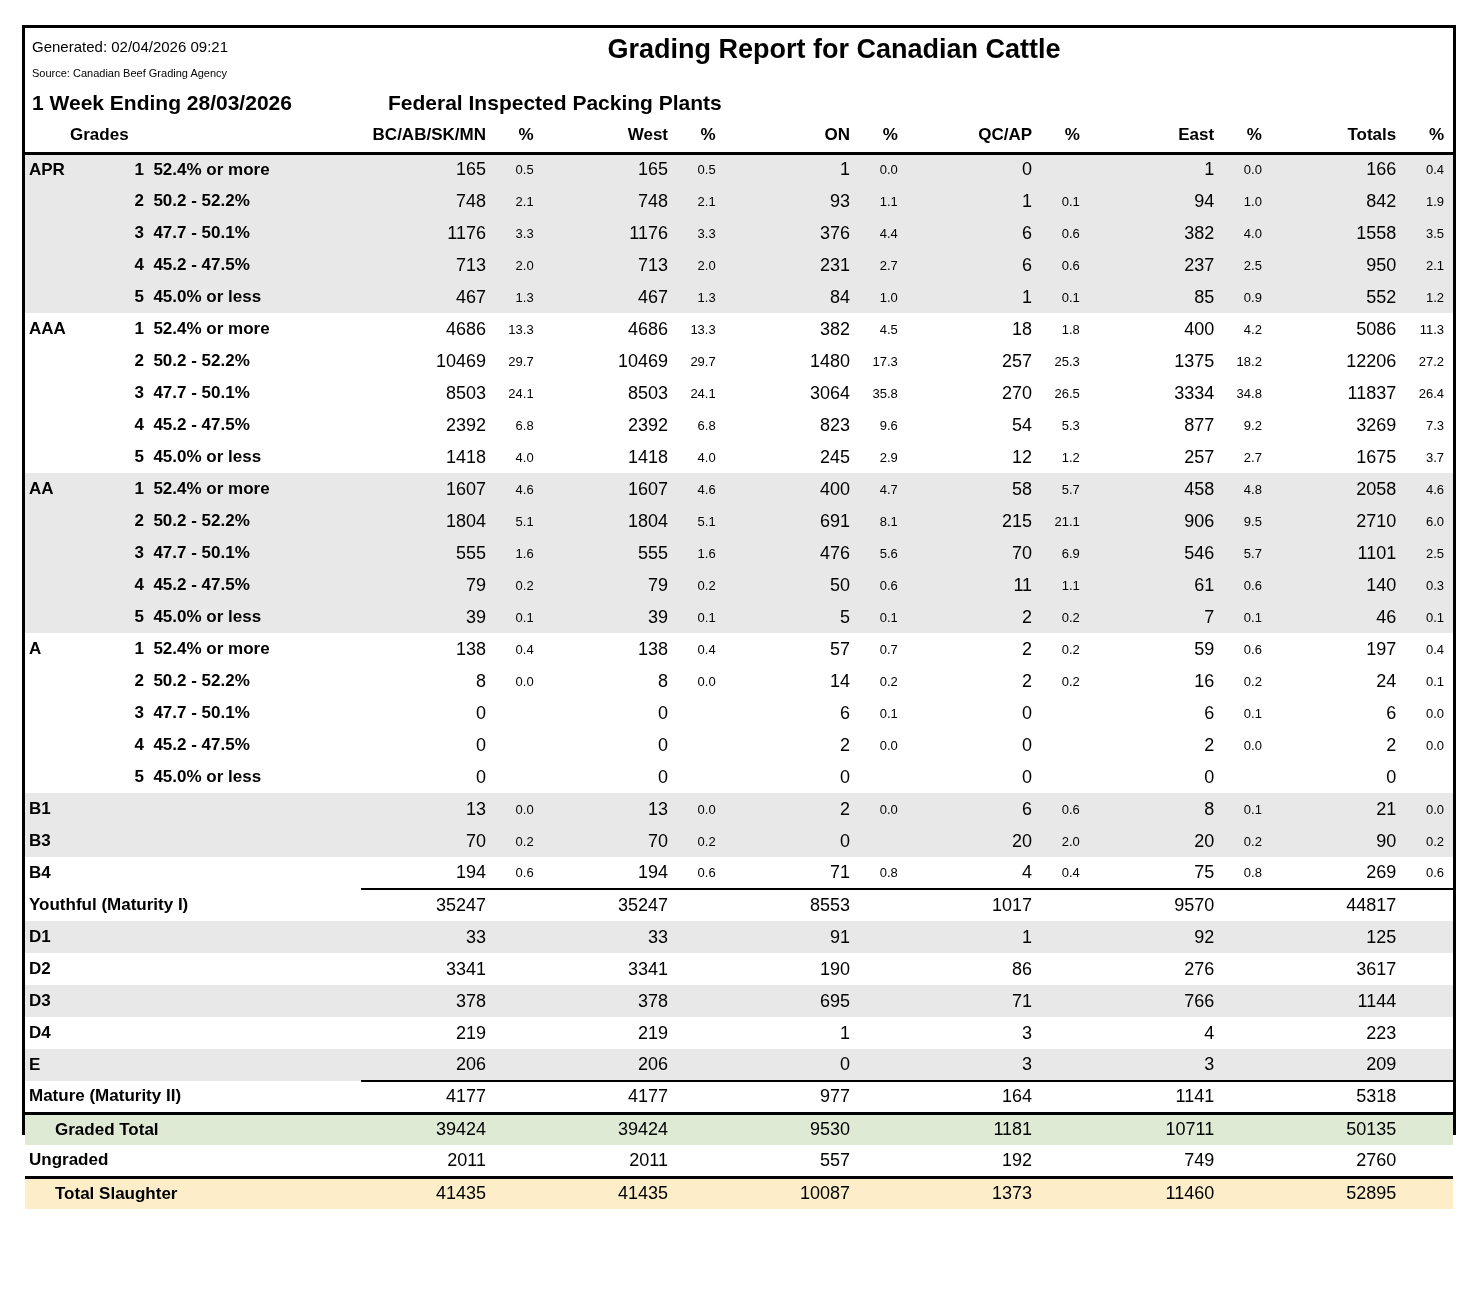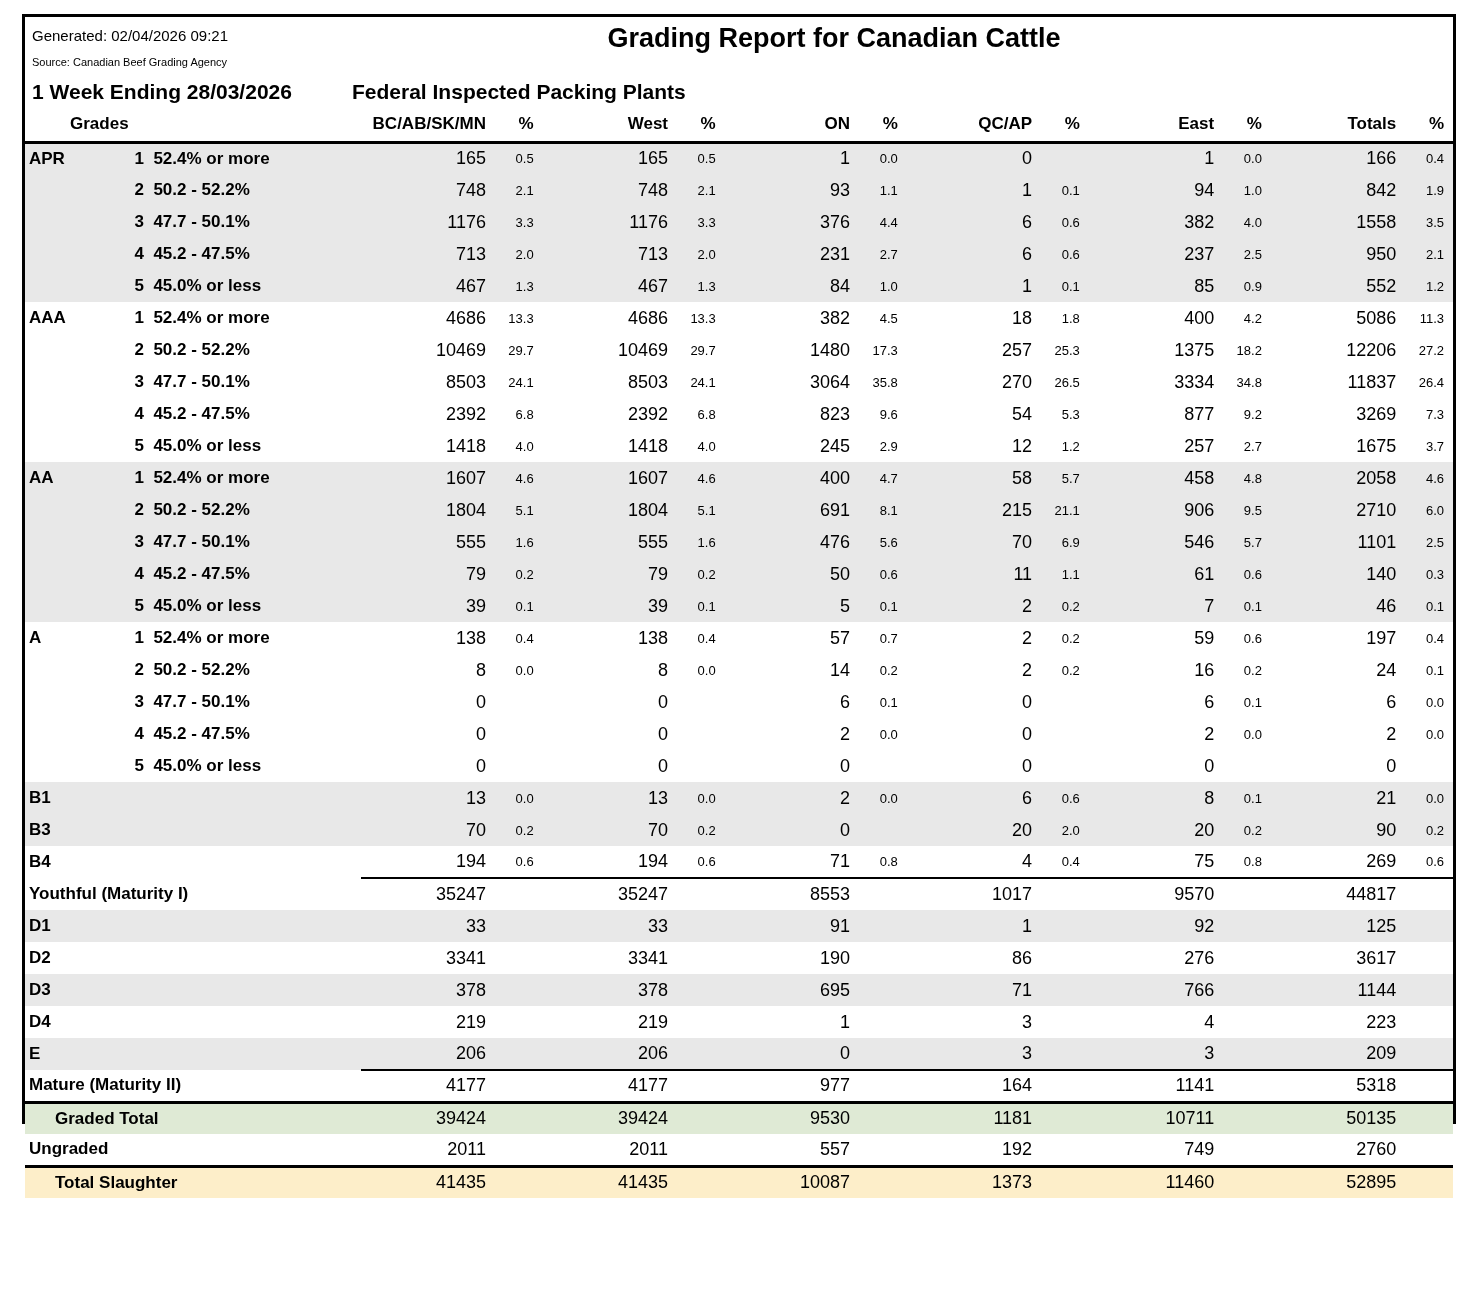--- a/index.html
+++ b/index.html
@@ -2,31 +2,31 @@
 <html style="--band-gray: #e8e8e8; --graded-green: #dfead5; --slaughter-tan: #fdeec9;"><head>
 <meta charset="utf-8">
 <style>
   * { box-sizing: border-box; }
   html,body { margin:0; padding:0; background:#fff; }
   body {
     width:1463px; height:1304px; position:relative;
     font-family:"Liberation Sans", sans-serif; color:#000;
   }
   .sheet {
-    position:absolute; left:22px; top:14px;
+    position:absolute; left:22px; top:25px;
     width:1434px; height:1110px;
     border:3px solid #000; background:#fff;
   }
   
   .hdr { position:relative; padding:5px 0 0 7px; }
   .hdr .gen  { font-size:15px; line-height:27px; }
   .hdr .src  { font-size:11px; line-height:27px; }
   .week-line { display:flex; font-weight:bold; font-size:21px; line-height:31px; }
   .week-line .week   { width:320px; white-space:nowrap; }
-  .week-line .plants { white-space:nowrap; }
+  .week-line .plants { white-space:nowrap;margin-left:36px; }
   .title {
     position:absolute; top:6px; left:calc(50% + 95px);
     transform:translateX(-50%);
     font-size:27px; font-weight:bold; white-space:nowrap;
   }
   
   table { width:100%; border-collapse:collapse; table-layout:fixed; margin-top:2px; }
   col.cg-grade { width:7.6%; }
   col.cg-sub   { width:15.9%; }
   col.cg-num   { width:9.2%; }

